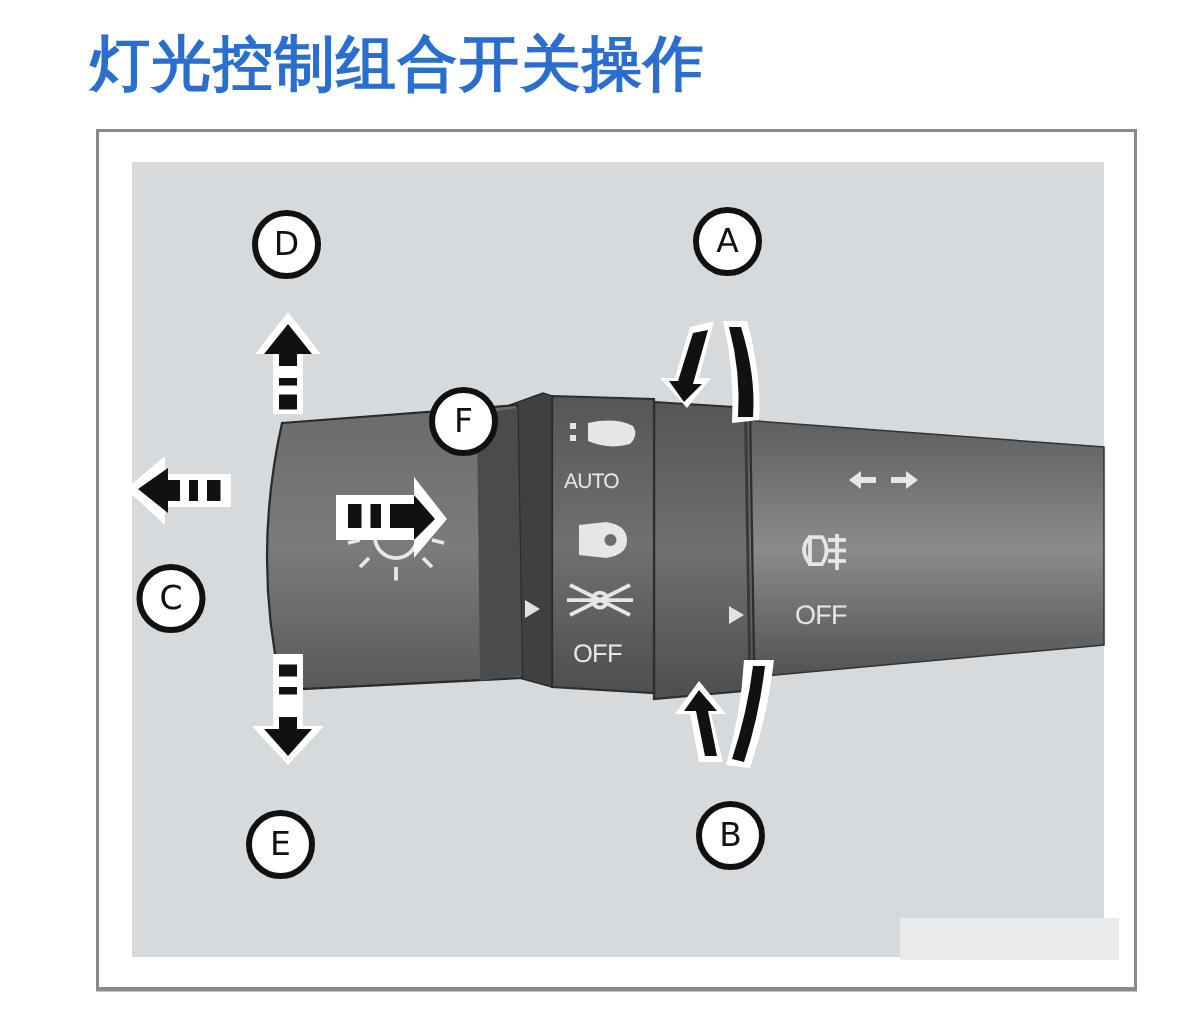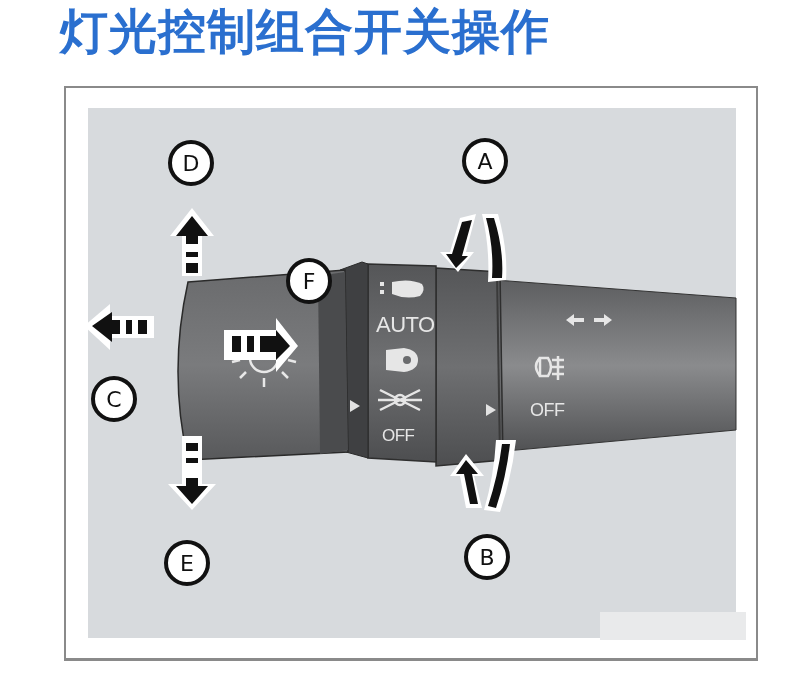--- a/index.html
+++ b/index.html
@@ -1,17 +1,17 @@
 <!DOCTYPE html>
 <html><head>
 <meta charset="utf-8">
 <style>
   html, body { margin:0; padding:0; background:#ffffff; }
   body { width:800px; height:687px; position:relative; overflow:hidden; font-family:"DejaVu Sans", sans-serif; }
-  .title { position:absolute; left:60px; top:0; font-size:48px; font-weight:bold; color:#2a6fcf; letter-spacing:1px; font-family:Liberation Serif, serif; }
+  .title { position:absolute; left:60px; top:15px; font-size:40px; font-weight:bold; color:#2a6fcf; letter-spacing:1px; font-family:Liberation Serif, serif; }
   .frame { position:absolute; left:64px; top:86px; width:694px; height:575px; border:2px solid #8a8a8a; border-bottom-width:3px; box-sizing:border-box; background:#fff; }
   .panel { position:absolute; left:88px; top:108px; width:648px; height:530px; background:#d7dadd; }
   .watermark { position:absolute; left:600px; top:612px; width:146px; height:28px; background:#e9eaeb; }
   .lever-svg { position:absolute; left:0; top:0; }
   .circle { position:absolute; width:46px; height:46px; border:4px solid #111; border-radius:50%; background:#fff; box-sizing:border-box; display:flex; align-items:center; justify-content:center; font-size:22px; color:#111; font-family:"DejaVu Sans", sans-serif; }
   .lbl { position:absolute; color:#e6e6e6; font-family:"Liberation Sans", sans-serif; font-size:16px; letter-spacing:-0.5px; }
 </style>
 </head>
 <body>
 
@@ -136,21 +136,21 @@
   <g stroke="#e6e6e6" stroke-width="2.5" fill="none">
     <path d="M540 358 Q532 366 540 376"></path>
     <path d="M540 358 L548 358 Q554 367 548 376 L540 376 Z"></path>
     <line x1="552" y1="360" x2="564" y2="360"></line>
     <line x1="552" y1="367" x2="564" y2="367"></line>
     <line x1="552" y1="374" x2="564" y2="374"></line>
     <line x1="558" y1="356" x2="558" y2="380"></line>
   </g>
 </svg>
 
-<div class="lbl" style="left:376px; top:312px; font-size:22px;">AUTO</div>
+<div class="lbl" style="left:376px; top:312px; font-size:14px;">AUTO</div>
 <div class="lbl" style="left:382px; top:426px; font-size:17px;">OFF</div>
 <div class="lbl" style="left:530px; top:400px; font-size:18px;">OFF</div>
 
 <div class="circle" style="left:462px; top:138px;">A</div>
 <div class="circle" style="left:464px; top:534px;">B</div>
 <div class="circle" style="left:91px; top:376px;">C</div>
 <div class="circle" style="left:168px; top:140px;">D</div>
 <div class="circle" style="left:164px; top:540px;">E</div>
 <div class="circle" style="left:286px; top:258px;">F</div>
 

